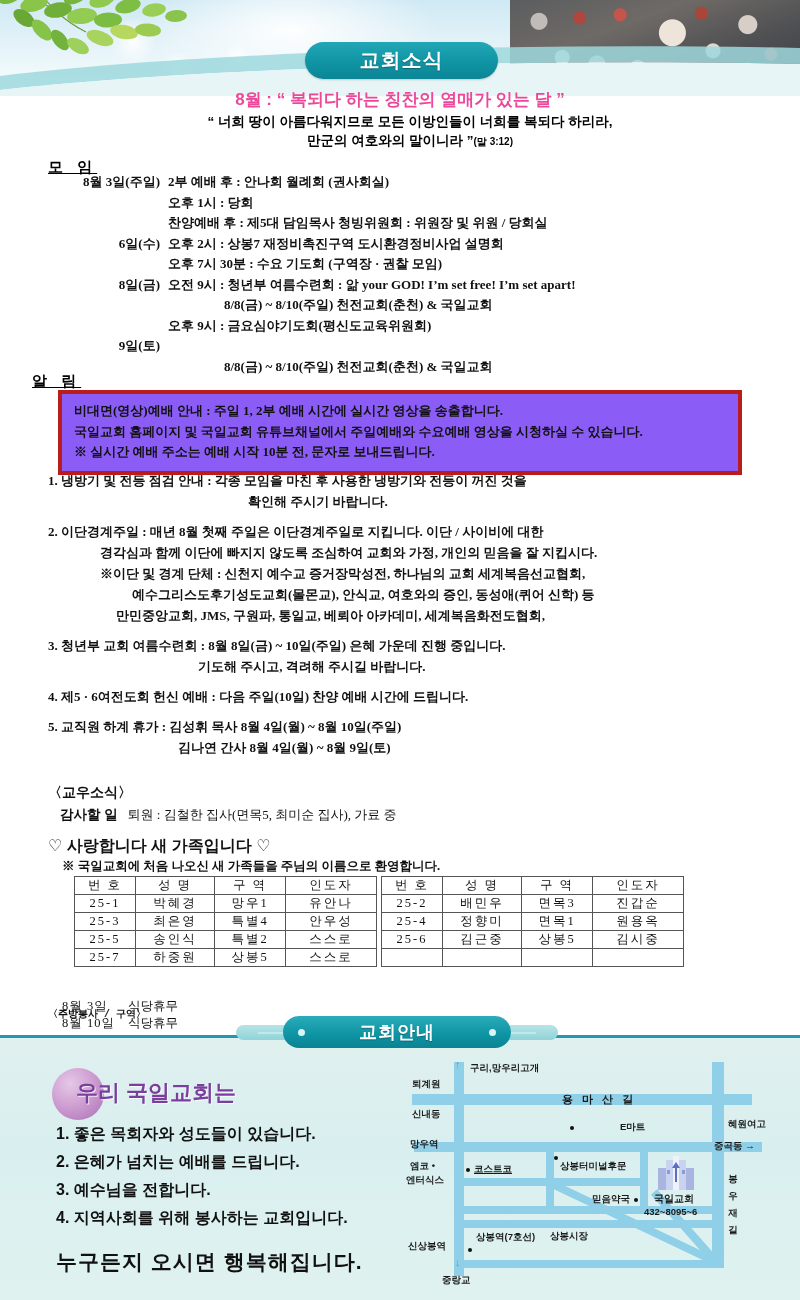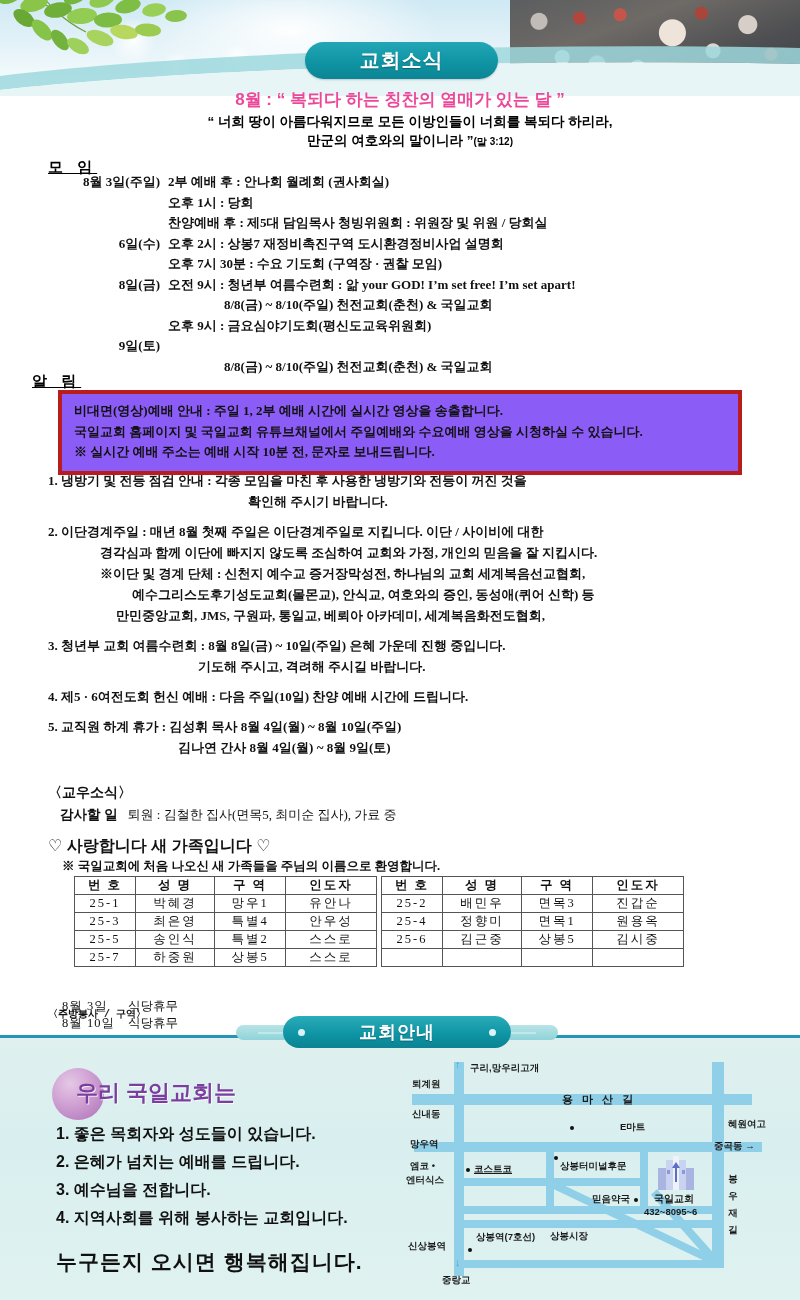--- a/index.html
+++ b/index.html
@@ -82,21 +82,21 @@
   .news-line b{font-family:"Liberation Sans","DejaVu Sans",sans-serif;font-size:13.5px;}
   .love-head{position:absolute;left:48px;top:836px;font-family:"Liberation Sans","DejaVu Sans",sans-serif;
     font-weight:bold;font-size:16px;}
   .love-sub{position:absolute;left:62px;top:858px;font-size:12.5px;font-weight:bold;}
 
   
   .fam{position:absolute;left:74px;top:876px;display:flex;gap:4px;}
   table.famt{border-collapse:collapse;font-size:12.5px;}
   table.famt th,table.famt td{border:1px solid #555;height:17px;text-align:center;
     font-weight:normal;letter-spacing:2px;padding:0 2px;}
-  table.famt th{font-weight:bold;}
+  table.famt th{font-weight:normal;}
   .c-no{width:56px;}
   .c-nm{width:74px;}
   .c-gu{width:66px;}
   .c-in{width:86px;}
 
   
   .kit-head{position:absolute;left:48px;top:1007px;font-family:Liberation Mono, monospace;
     font-weight:bold;font-size:10px;}
   .kit-rows{position:absolute;left:62px;top:998px;font-size:12.5px;line-height:17px;}
   .kit-rows .kr{display:flex;}

